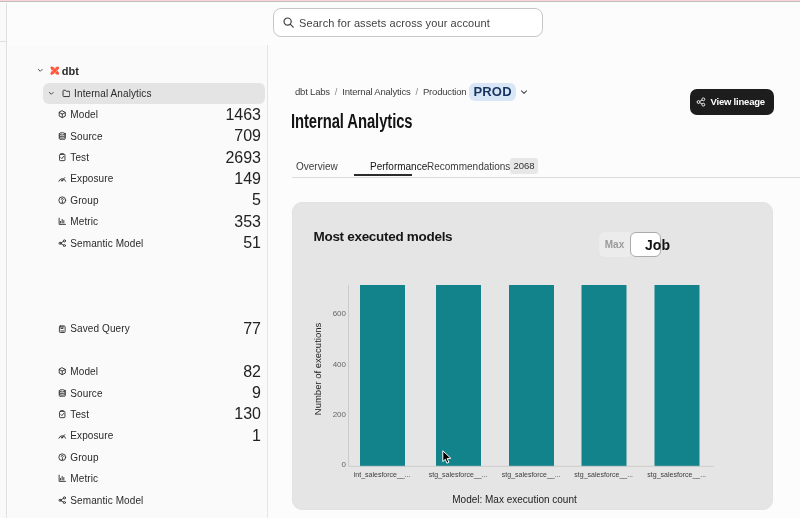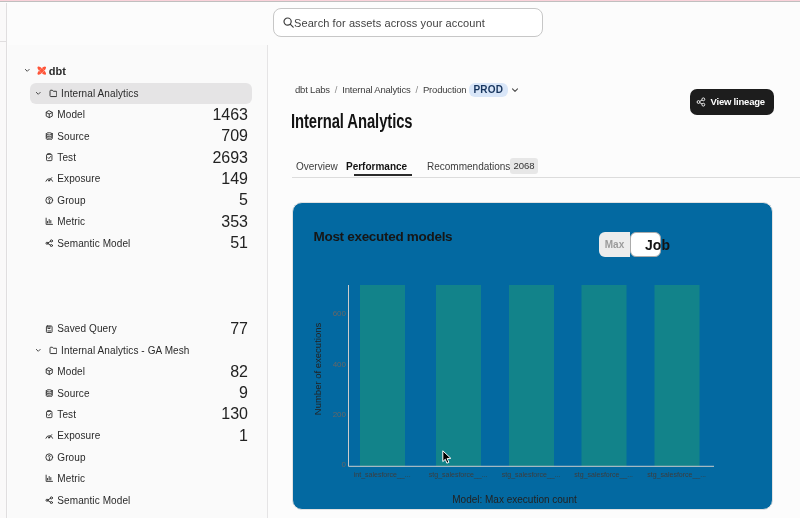--- a/index.html
+++ b/index.html
@@ -4,39 +4,39 @@
 <style>
   * { margin:0; padding:0; box-sizing:border-box; }
   html,body { width:800px; height:518px; overflow:hidden; font-family:"Liberation Sans", sans-serif; background:#fcfcfc; }
   .abs { position:absolute; }
   #page { position:relative; width:800px; height:518px; }
   #strip { left:0; top:0; width:800px; height:2px; background:#fad2da; border-bottom:1px solid #c0bfbf; }
   #rail { left:0; top:3px; width:7px; height:515px; background:#faf9f9; border-right:1px solid #e0dedf; }
   #rail .hr { position:absolute; left:0; top:38px; width:7px; height:1px; background:#e0dedf; }
   #topbar { left:8px; top:3px; width:792px; height:42px; background:#fcfcfc; }
   #search { position:absolute; left:265px; top:5px; width:270px; height:29px; background:#fff; border:1px solid #c7c7c7; border-radius:8px; display:flex; align-items:center; padding-left:9px; }
-  #search .ph { color:#424242; font-size:11px; letter-spacing:0.1px; }
+  #search .ph { color:#424242; font-size:11px; margin-left:5px; letter-spacing:0.1px; }
   #sidebar { left:8px; top:45px; width:260px; height:473px; background:#fafafa; border-right:1px solid #e5e4e5; }
-  .row { position:absolute; left:0; width:256px; height:21.45px; display:flex; align-items:center; font-size:10px; color:#2a2a2a; }
+  .row { position:absolute; left:13px; width:256px; height:21.45px; display:flex; align-items:center; font-size:10px; color:#2a2a2a; }
   .row > span, .row > svg { position:relative; }
   .row .lbl { font-weight:500; letter-spacing:0.1px; white-space:nowrap; }
   .row .cnt { margin-left:auto; margin-right:16px; font-size:16px; color:#222; font-weight:400; }
   .chev { flex:0 0 auto; }
   .ticon { width:8.5px; height:8.5px; flex:0 0 auto; }
   .selbg { position:absolute; left:22px; top:0.5px; width:222px; height:20.5px; background:#e5e4e5; border-radius:6px; }
   #main { left:269px; top:45px; width:531px; height:473px; background:#fcfcfc; }
   #crumb { position:absolute; left:26px; top:37.5px; display:flex; align-items:center; font-size:9.5px; color:#3d3d3d; letter-spacing:-0.2px; }
   #crumb .sep { color:#8a8a8a; margin:0 5px; }
-  #prod { background:#d9e6f8; color:#17355e; font-size:10px; font-weight:700; border-radius:6px; padding:1.5px 4.5px; margin-left:2.5px; letter-spacing:0.2px; }
+  #prod { background:#d9e6f8; color:#17355e; font-size:13px; font-weight:700; border-radius:6px; padding:1.5px 4.5px; margin-left:2.5px; letter-spacing:0.2px; }
   #h1 { position:absolute; left:22px; top:64.5px; font-size:20px; font-weight:700; color:#141414; letter-spacing:-0.1px; transform:scaleX(0.74); transform-origin:left top; }
   #viewlineage { position:absolute; left:421px; top:44px; width:84px; height:25.5px; background:#1d1d1d; border-radius:7px; display:flex; align-items:center; color:#fff; font-size:9.5px; font-weight:600; white-space:nowrap; letter-spacing:-0.2px; }
   #tabs { position:absolute; left:0px; top:110px; width:448px; height:22px; }
   #tabs .tabline { position:absolute; left:23px; top:22px; width:508px; height:1px; background:#dcdcdc; }
   .tab { position:absolute; top:6px; font-size:10px; color:#3c3c3c; }
-  #card { position:absolute; left:23px; top:157px; width:481px; height:308px; background:#0369a1; border:1px solid #e2e2e2; border-radius:10px;text-decoration:underline; }
+  #card { position:absolute; left:23px; top:157px; width:481px; height:308px; background:#e5e5e5; border:1px solid #e2e2e2; border-radius:10px;text-decoration:underline; }
   #cardtitle { position:absolute; left:20.5px; top:25.5px; font-size:13.5px; font-weight:600; color:#161616; letter-spacing:-0.3px; }
   #seg { position:absolute; left:306px; top:29px; height:25px; display:flex; }
   #segmax { width:31px; height:25px; background:#ececec; border-radius:6px 0 0 6px; color:#9b9b9b; font-size:10px; font-weight:600; display:flex; align-items:center; justify-content:center; }
   #segjob { width:31px; height:25px; background:#fff; border:1px solid #ababab; border-radius:6px; color:#141414; font-size:14px; font-weight:600; display:flex; align-items:center; justify-content:center;padding-left:24px; }
   #weeks { position:absolute; left:375px; top:29px; width:82.5px; height:25px; background:#fff; border:1px solid #ababab; border-radius:6px; display:flex; align-items:center; justify-content:center; font-size:10px; font-weight:600; color:#222; }
 </style>
 </head>
 <body>
 <div id="page">
   <div id="strip" class="abs"></div>
@@ -146,31 +146,20 @@
       </div>
     <div class="row" style="top:273.09px">
         <span style="width:37.3px"></span>
         <svg class="ticon" width="8.5" height="8.5" viewBox="0 0 12 12" fill="none" stroke="#2e2e2e" stroke-width="1.3" stroke-linecap="round" stroke-linejoin="round">
           <rect x="2" y="1.4" width="8" height="9.2" rx="1.2"></rect>
           <path d="M4.2 1.6 V5.4 L5.6 4.3 L7 5.4 V1.6 M4 8.4 H8"></path>
         </svg>
         <span class="lbl" style="margin-left:3.5px">Saved Query</span>
         <span class="cnt">77</span>
       </div>
-    <div class="row" style="top:294.50px">
-        <span style="width:26.5px"></span>
-        <svg class="chev" width="6.5" height="6.5" viewBox="0 0 8 8" fill="none" stroke="#3a3a3a" stroke-width="1.1" stroke-linecap="round" stroke-linejoin="round">
-          <path d="M1.6 2.9 L4 5.3 L6.4 2.9"></path>
-        </svg>
-        <span style="width:7.5px"></span>
-        <svg width="8.5" height="8.5" viewBox="0 0 12 12" fill="none" stroke="#2e2e2e" stroke-width="1.3" stroke-linecap="round" stroke-linejoin="round" style="width:8.8px;height:8.8px;flex:0 0 auto">
-          <path d="M1.4 2.6 A0.9 0.9 0 0 1 2.3 1.7 H4.6 L5.9 3.1 H9.7 A0.9 0.9 0 0 1 10.6 4 V9.4 A0.9 0.9 0 0 1 9.7 10.3 H2.3 A0.9 0.9 0 0 1 1.4 9.4 Z"></path>
-        </svg>
-        <span class="lbl" style="margin-left:3.8px">Internal Analytics - GA Mesh</span>
-      </div>
     <div class="row" style="top:315.91px">
         <span style="width:37.3px"></span>
         <svg class="ticon" width="8.5" height="8.5" viewBox="0 0 12 12" fill="none" stroke="#2e2e2e" stroke-width="1.3" stroke-linecap="round" stroke-linejoin="round">
           <path d="M6 1.2 L10.3 3.4 V8.6 L6 10.8 L1.7 8.6 V3.4 Z M1.9 3.6 L6 5.7 L10.1 3.6 M6 5.7 V10.6"></path>
         </svg>
         <span class="lbl" style="margin-left:3.5px">Model</span>
         <span class="cnt">82</span>
       </div>
     <div class="row" style="top:337.32px">
         <span style="width:37.3px"></span>
@@ -244,21 +233,21 @@
           <circle cx="3" cy="6" r="1.7" fill="none" stroke="#fff" stroke-width="1.1"></circle>
           <circle cx="8.8" cy="2.8" r="1.7" fill="none" stroke="#fff" stroke-width="1.1"></circle>
           <circle cx="8.8" cy="9.2" r="1.7" fill="none" stroke="#fff" stroke-width="1.1"></circle>
           <path d="M4.6 5.2 L7.2 3.6 M4.6 6.8 L7.2 8.4" stroke="#fff" stroke-width="1.1"></path>
         </svg>
       <span>View lineage</span>
     </div>
     <div id="tabs">
       <div class="tabline"></div>
       <span class="tab" style="left:27px">Overview</span>
-      <span class="tab" style="left:77px; font-weight:700; color:#141414;">Performance</span>
+      <span class="tab" style="left:101px; font-weight:400; color:#141414;">Performance</span>
       <span class="tab" style="left:158px">Recommendations</span>
       <span class="tab" style="left:241px; background:#e7e7e7; border-radius:3px; padding:2.5px 3.5px; top:2.5px; font-size:9.5px; color:#333;">2068</span>
       <div style="position:absolute; left:85px; top:19px; width:58px; height:2px; background:#2b2b2b;"></div>
     </div>
     <div id="card">
       <div id="cardtitle">Most executed models</div>
       <div id="seg">
           <div id="segmax">Max</div>
           <div id="segjob">Job</div>
         </div>

